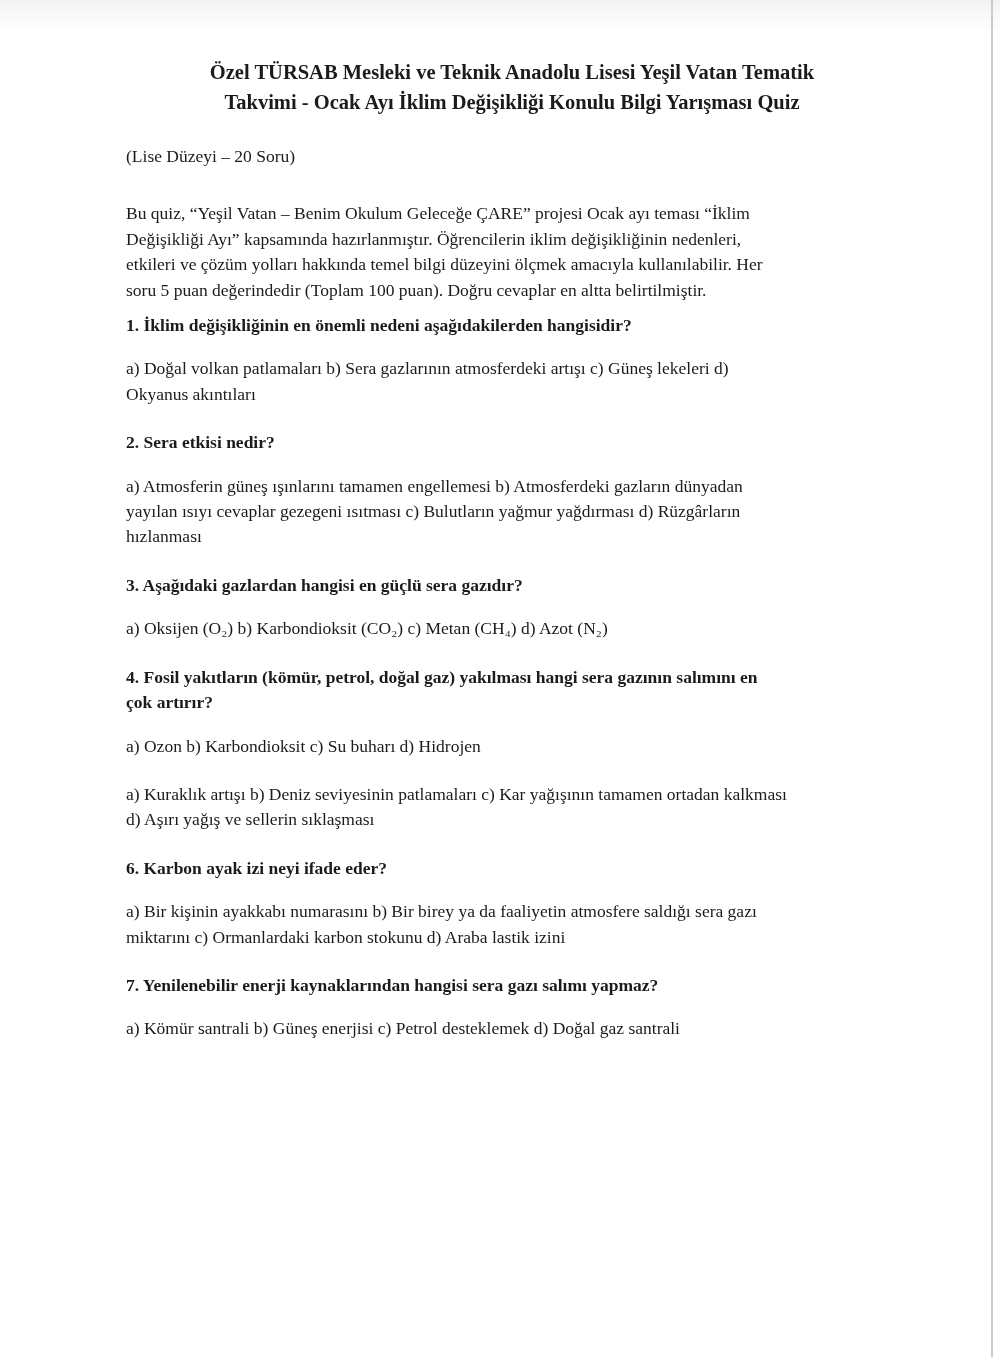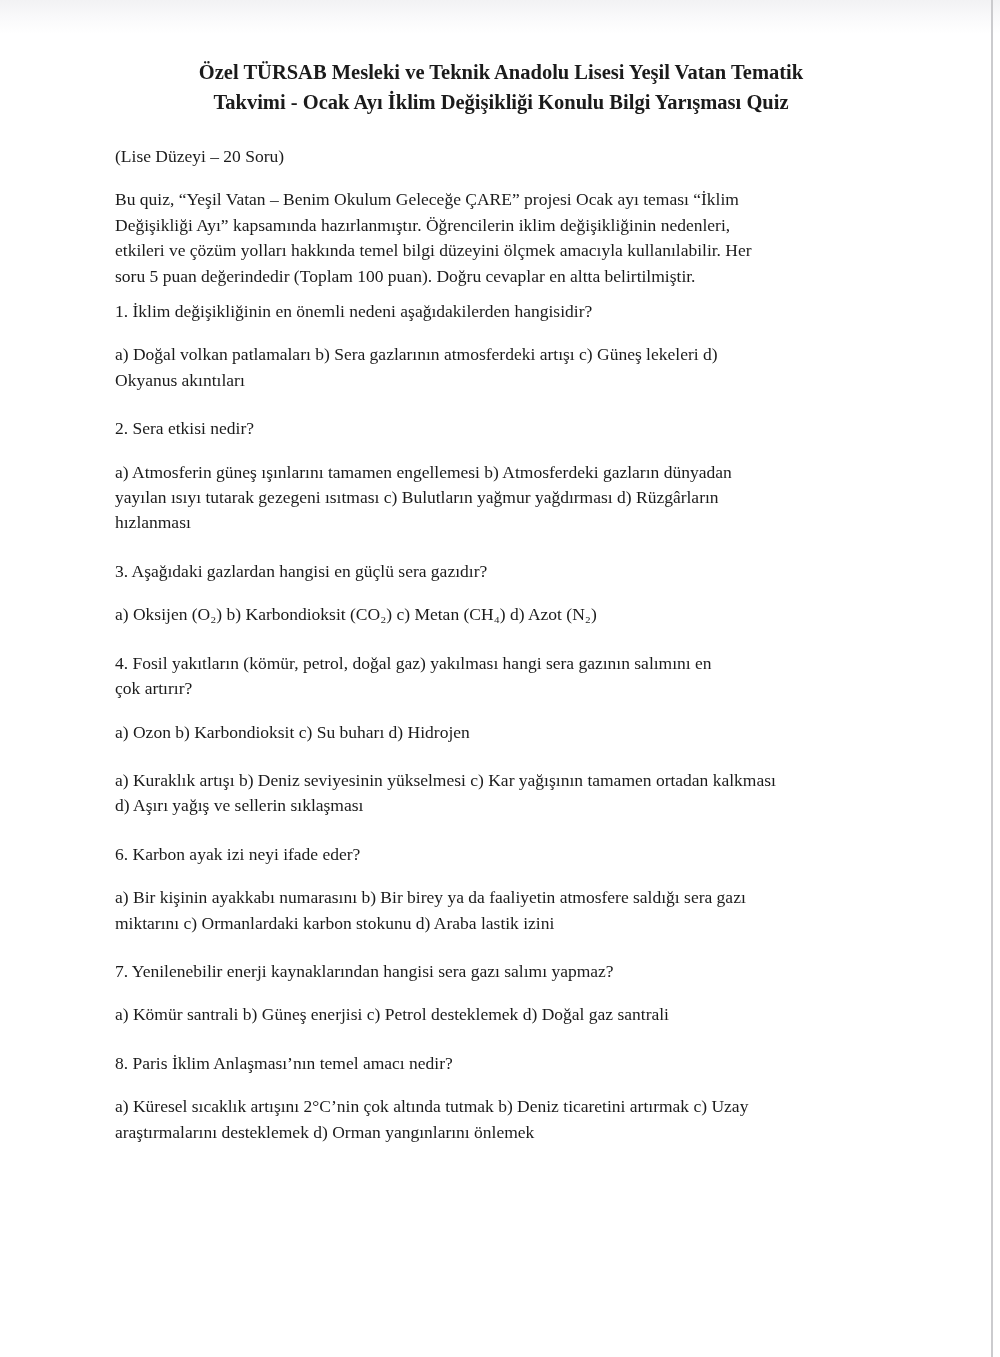--- a/index.html
+++ b/index.html
@@ -19,40 +19,40 @@
     background: linear-gradient(180deg, #f2f2f4 0%, #fafafb 55%, #ffffff 100%);
   }
   .edge-line {
     position: absolute;
     top: 0; right: 7px;
     width: 2px; height: 100%;
     background: #cbcbce;
   }
   .content {
     position: absolute;
-    left: 115px; top: 58px;
+    left: 126px; top: 58px;
     width: 772px;
   }
   .doc-title {
     font-size: 20.5px;
     line-height: 29.5px;
     font-weight: bold;
     text-align: center;
     margin: 0 0 27px 0;
     white-space: pre-line;
   }
   p {
     margin: 0;
     font-size: 17.5px;
     line-height: 25.4px;
     white-space: pre-line;
   }
-  .subtitle { margin-bottom: 18px; }
+  .subtitle { margin-bottom: 32px; }
   .intro    { margin-bottom: 10px; }
-  .q-text   { font-weight: normal; margin-bottom: 18px; }
+  .q-text   { font-weight: bold; margin-bottom: 18px; }
   .q-options{ margin-bottom: 23px; }
 </style>
 </head>
 <body>
 
 <div class="page">
   <div class="top-shade"></div>
   <div class="edge-line"></div>
 
   <div class="content">
@@ -66,50 +66,45 @@
 
     <div class="q-block">
       <p class="q-text">1. İklim değişikliğinin en önemli nedeni aşağıdakilerden hangisidir?</p>
       <p class="q-options">a) Doğal volkan patlamaları b) Sera gazlarının atmosferdeki artışı c) Güneş lekeleri d)
 Okyanus akıntıları</p>
     </div>
 
     <div class="q-block">
       <p class="q-text">2. Sera etkisi nedir?</p>
       <p class="q-options">a) Atmosferin güneş ışınlarını tamamen engellemesi b) Atmosferdeki gazların dünyadan
-yayılan ısıyı tutarak gezegeni ısıtması c) Bulutların yağmur yağdırması d) Rüzgârların
+yayılan ısıyı cevaplar gezegeni ısıtması c) Bulutların yağmur yağdırması d) Rüzgârların
 hızlanması</p>
     </div>
 
     <div class="q-block">
       <p class="q-text">3. Aşağıdaki gazlardan hangisi en güçlü sera gazıdır?</p>
       <p class="q-options">a) Oksijen (O₂) b) Karbondioksit (CO₂) c) Metan (CH₄) d) Azot (N₂)</p>
     </div>
 
     <div class="q-block">
       <p class="q-text">4. Fosil yakıtların (kömür, petrol, doğal gaz) yakılması hangi sera gazının salımını en
 çok artırır?</p>
       <p class="q-options">a) Ozon b) Karbondioksit c) Su buharı d) Hidrojen</p>
     </div>
 
     <div class="q-block">
-      <p class="q-options">a) Kuraklık artışı b) Deniz seviyesinin yükselmesi c) Kar yağışının tamamen ortadan kalkması
+      <p class="q-options">a) Kuraklık artışı b) Deniz seviyesinin patlamaları c) Kar yağışının tamamen ortadan kalkması
 d) Aşırı yağış ve sellerin sıklaşması</p>
     </div>
 
     <div class="q-block">
       <p class="q-text">6. Karbon ayak izi neyi ifade eder?</p>
       <p class="q-options">a) Bir kişinin ayakkabı numarasını b) Bir birey ya da faaliyetin atmosfere saldığı sera gazı
 miktarını c) Ormanlardaki karbon stokunu d) Araba lastik izini</p>
     </div>
 
     <div class="q-block">
       <p class="q-text">7. Yenilenebilir enerji kaynaklarından hangisi sera gazı salımı yapmaz?</p>
       <p class="q-options">a) Kömür santrali b) Güneş enerjisi c) Petrol desteklemek d) Doğal gaz santrali</p>
     </div>
 
-    <div class="q-block">
-      <p class="q-text">8. Paris İklim Anlaşması’nın temel amacı nedir?</p>
-      <p class="q-options">a) Küresel sıcaklık artışını 2°C’nin çok altında tutmak b) Deniz ticaretini artırmak c) Uzay
-araştırmalarını desteklemek d) Orman yangınlarını önlemek</p>
-    </div>
   </div>
 </div>
 
 </body></html>

